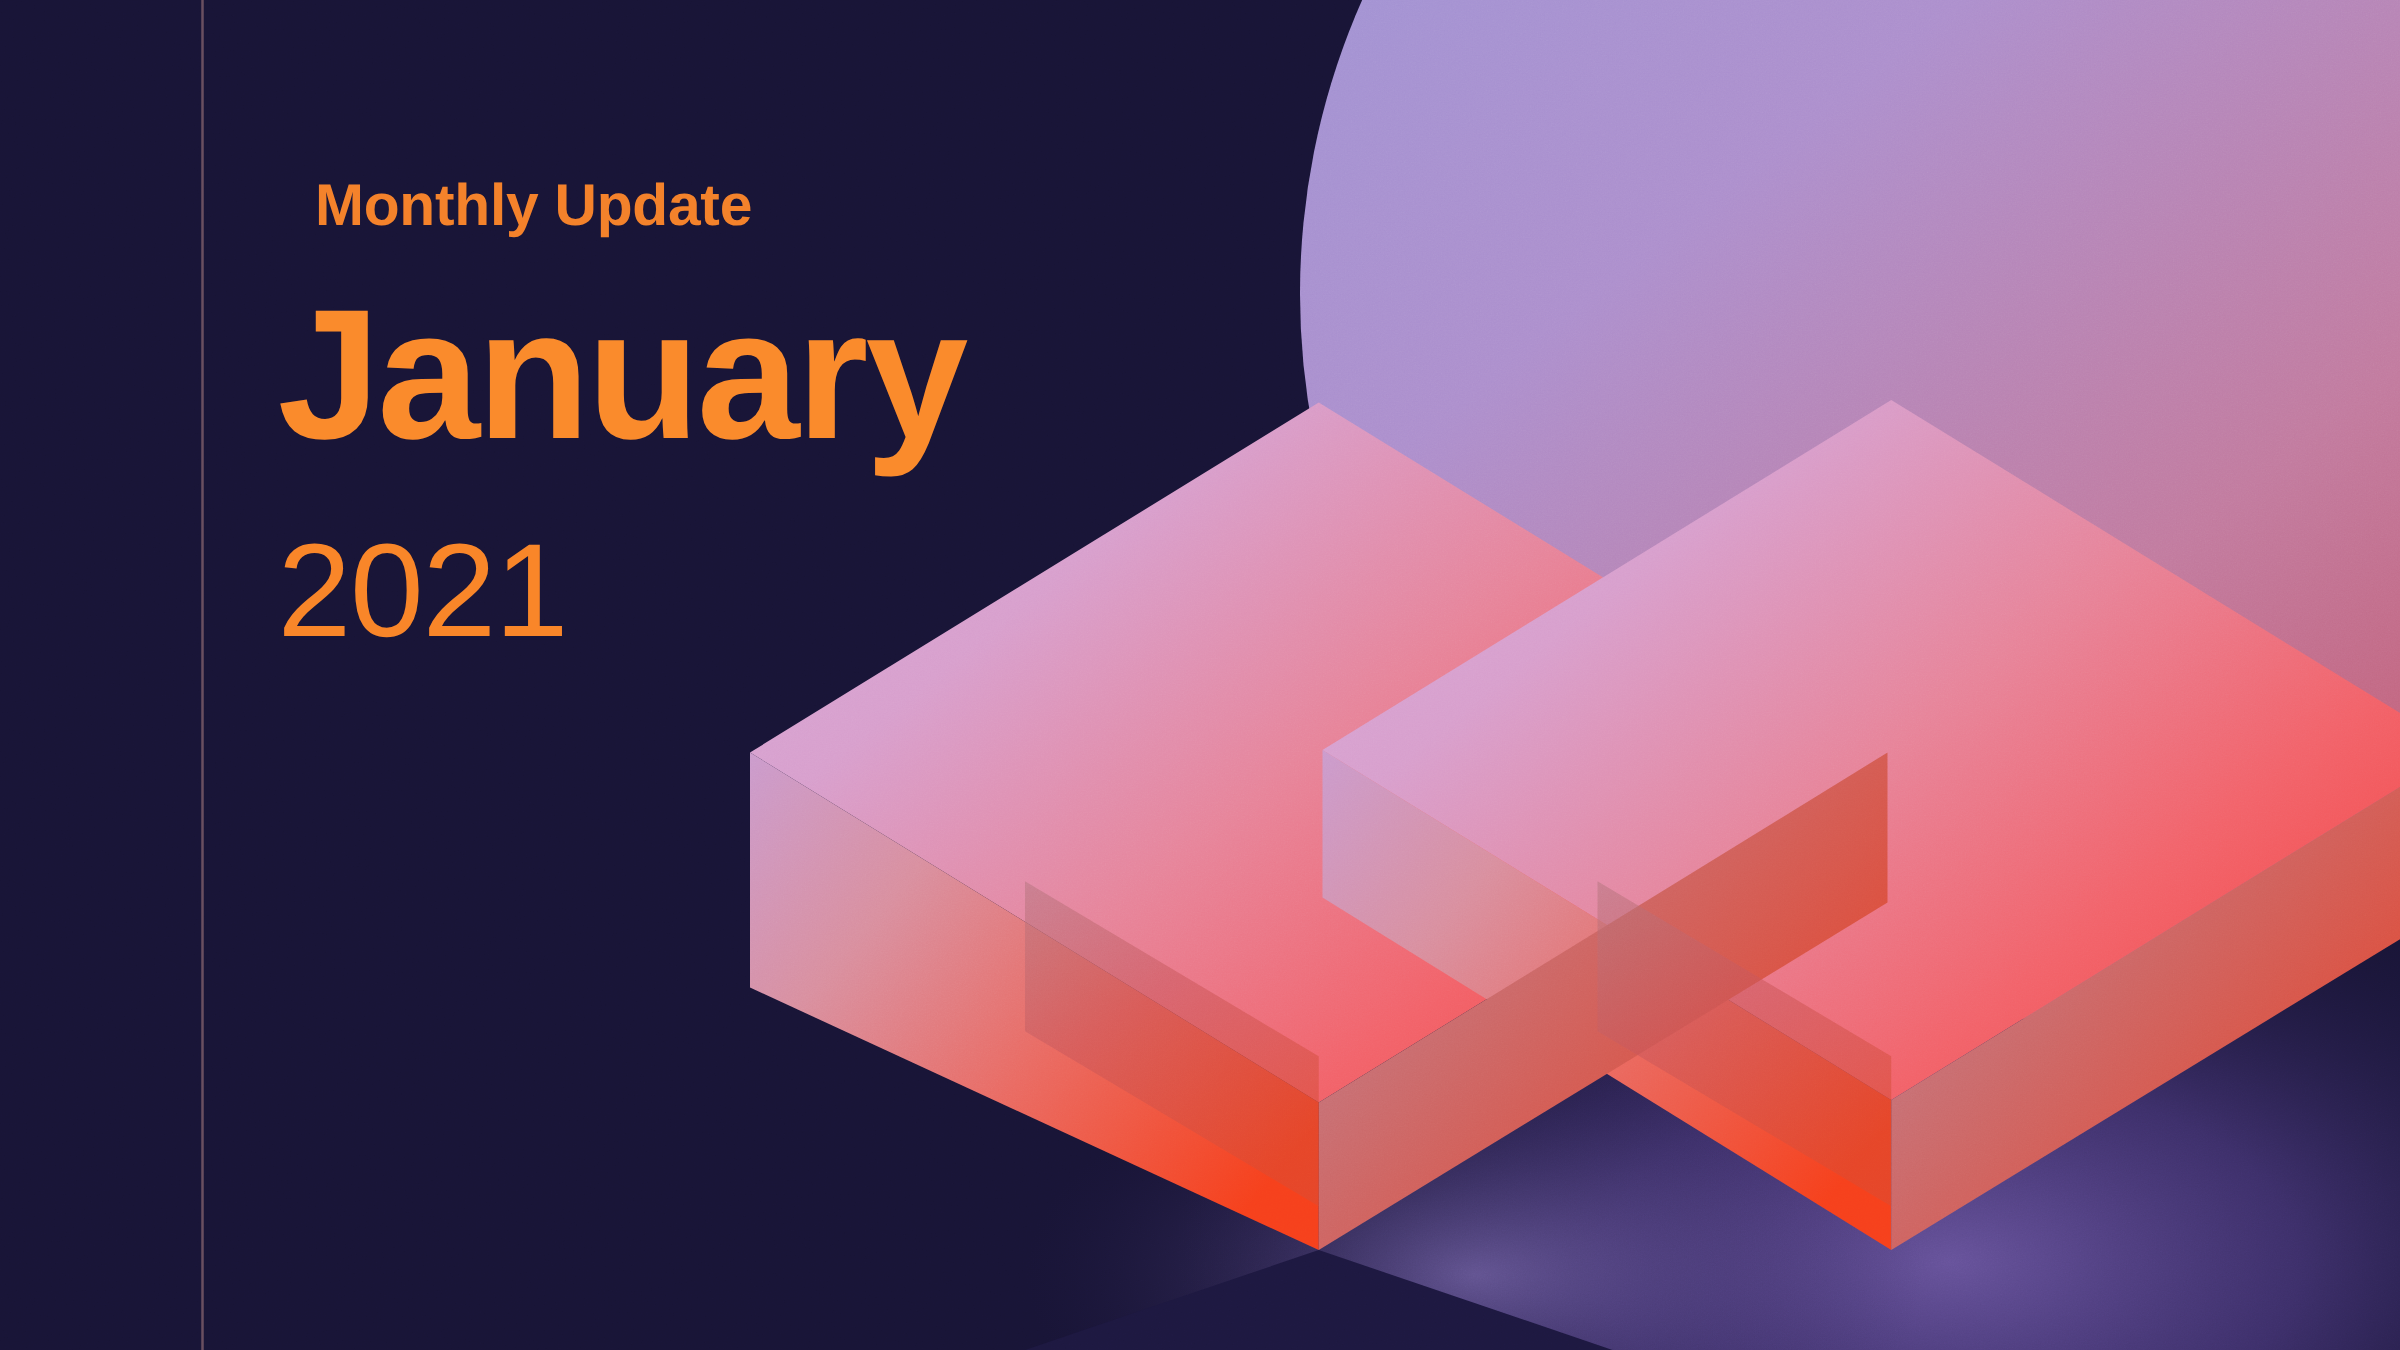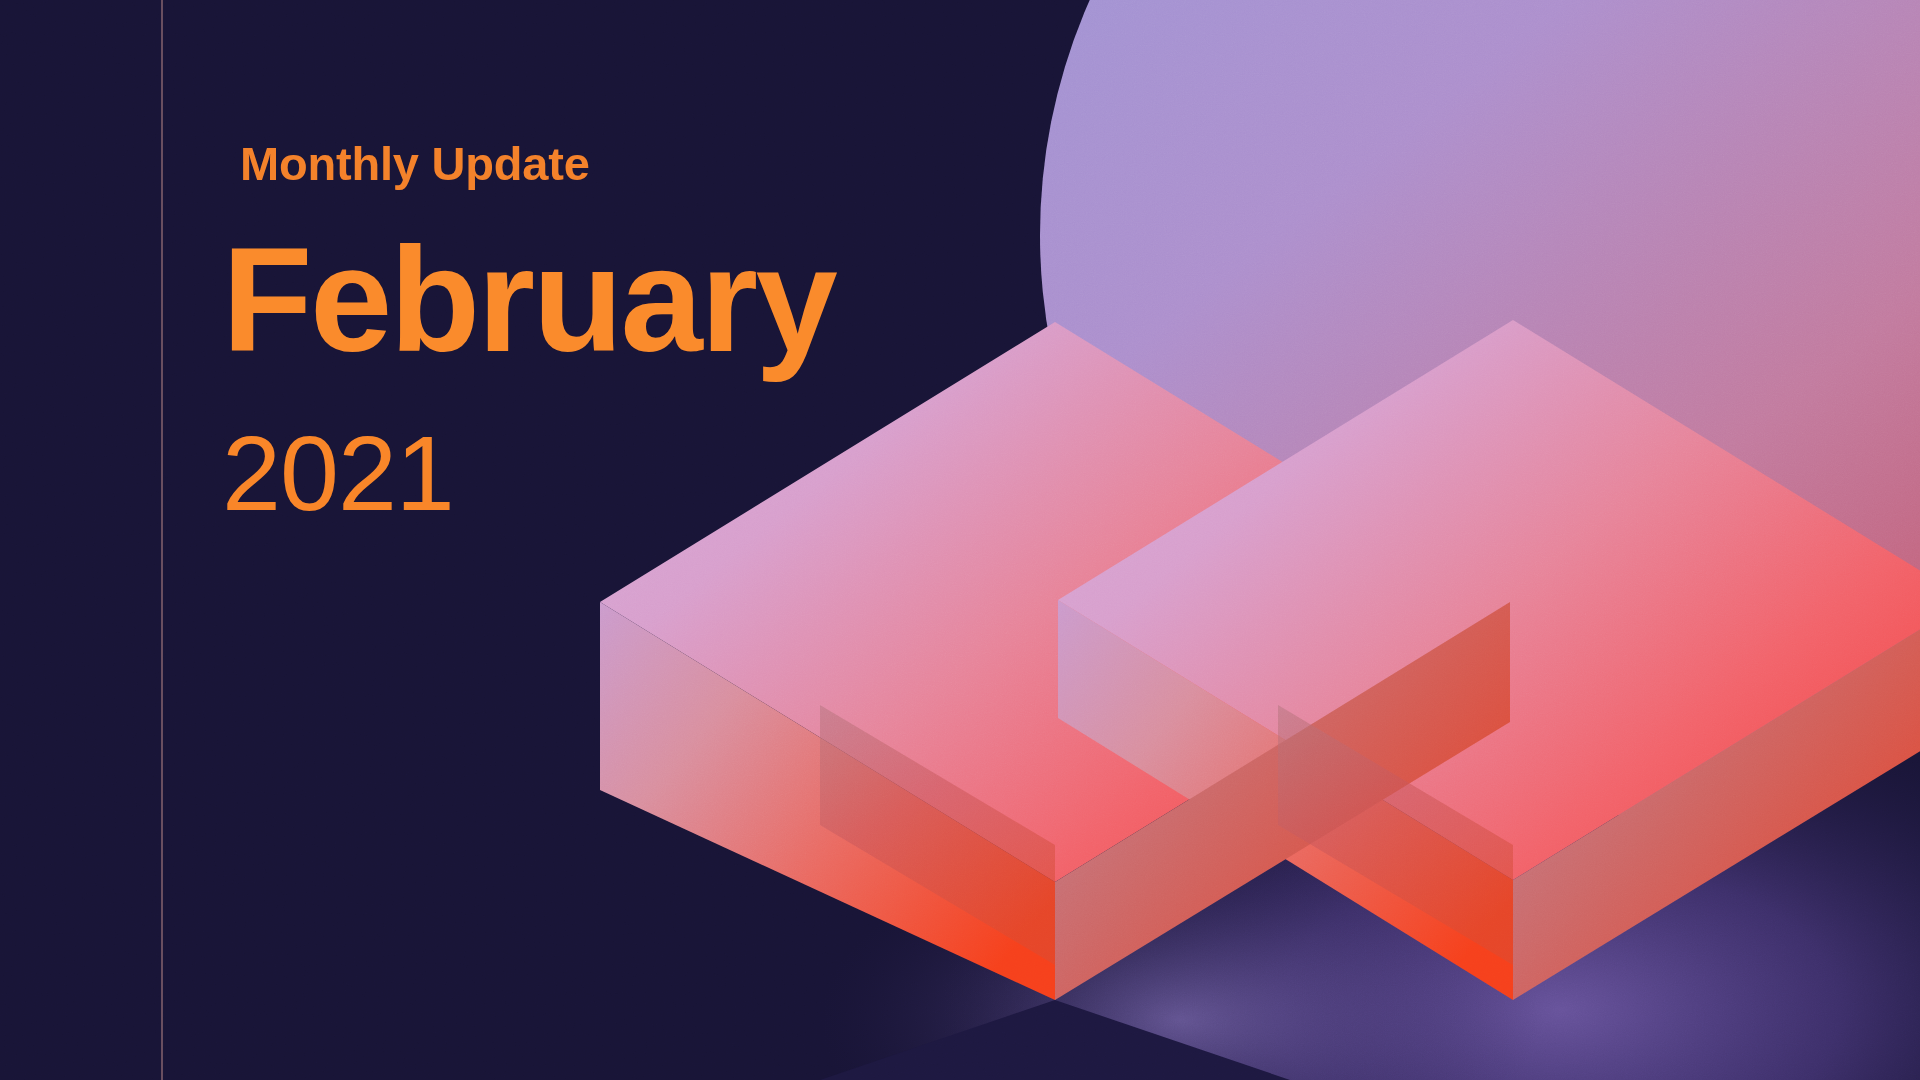--- a/index.html
+++ b/index.html
@@ -37,21 +37,21 @@
     position: absolute;
     left: 161px;
     top: 0;
     bottom: 0;
     width: 2px;
     background: #6a4f60;
     z-index: 6;
   }
   .kicker {
     position: absolute;
-    left: 240px;
+    left: 252px;
     top: 140px;
     font-size: 47px;
     font-weight: 700;
     letter-spacing: -0.2px;
     color: #F4822B;
     line-height: 1;
     white-space: nowrap;
   }
   .month {
     position: absolute;
@@ -179,17 +179,17 @@
       <polygon points="1055,1000 1290,1080 820,1080" fill="#1d1840"></polygon>
 
       <rect x="0" y="0" width="1920" height="1080" filter="url(#noiseFilter)" opacity="0.17" style="mix-blend-mode:overlay"></rect>
     </svg>
   </div>
 
   <div class="rule"></div>
 
   <div class="textblock">
     <div class="kicker">Monthly Update</div>
-    <div class="month">February</div>
+    <div class="month">January</div>
     <div class="year">2021</div>
   </div>
 
 </div>
 
 </body></html>

